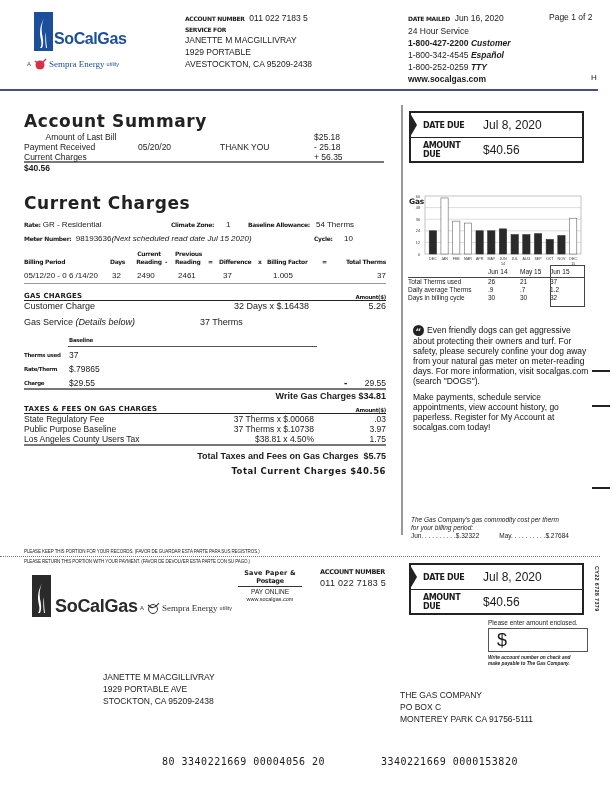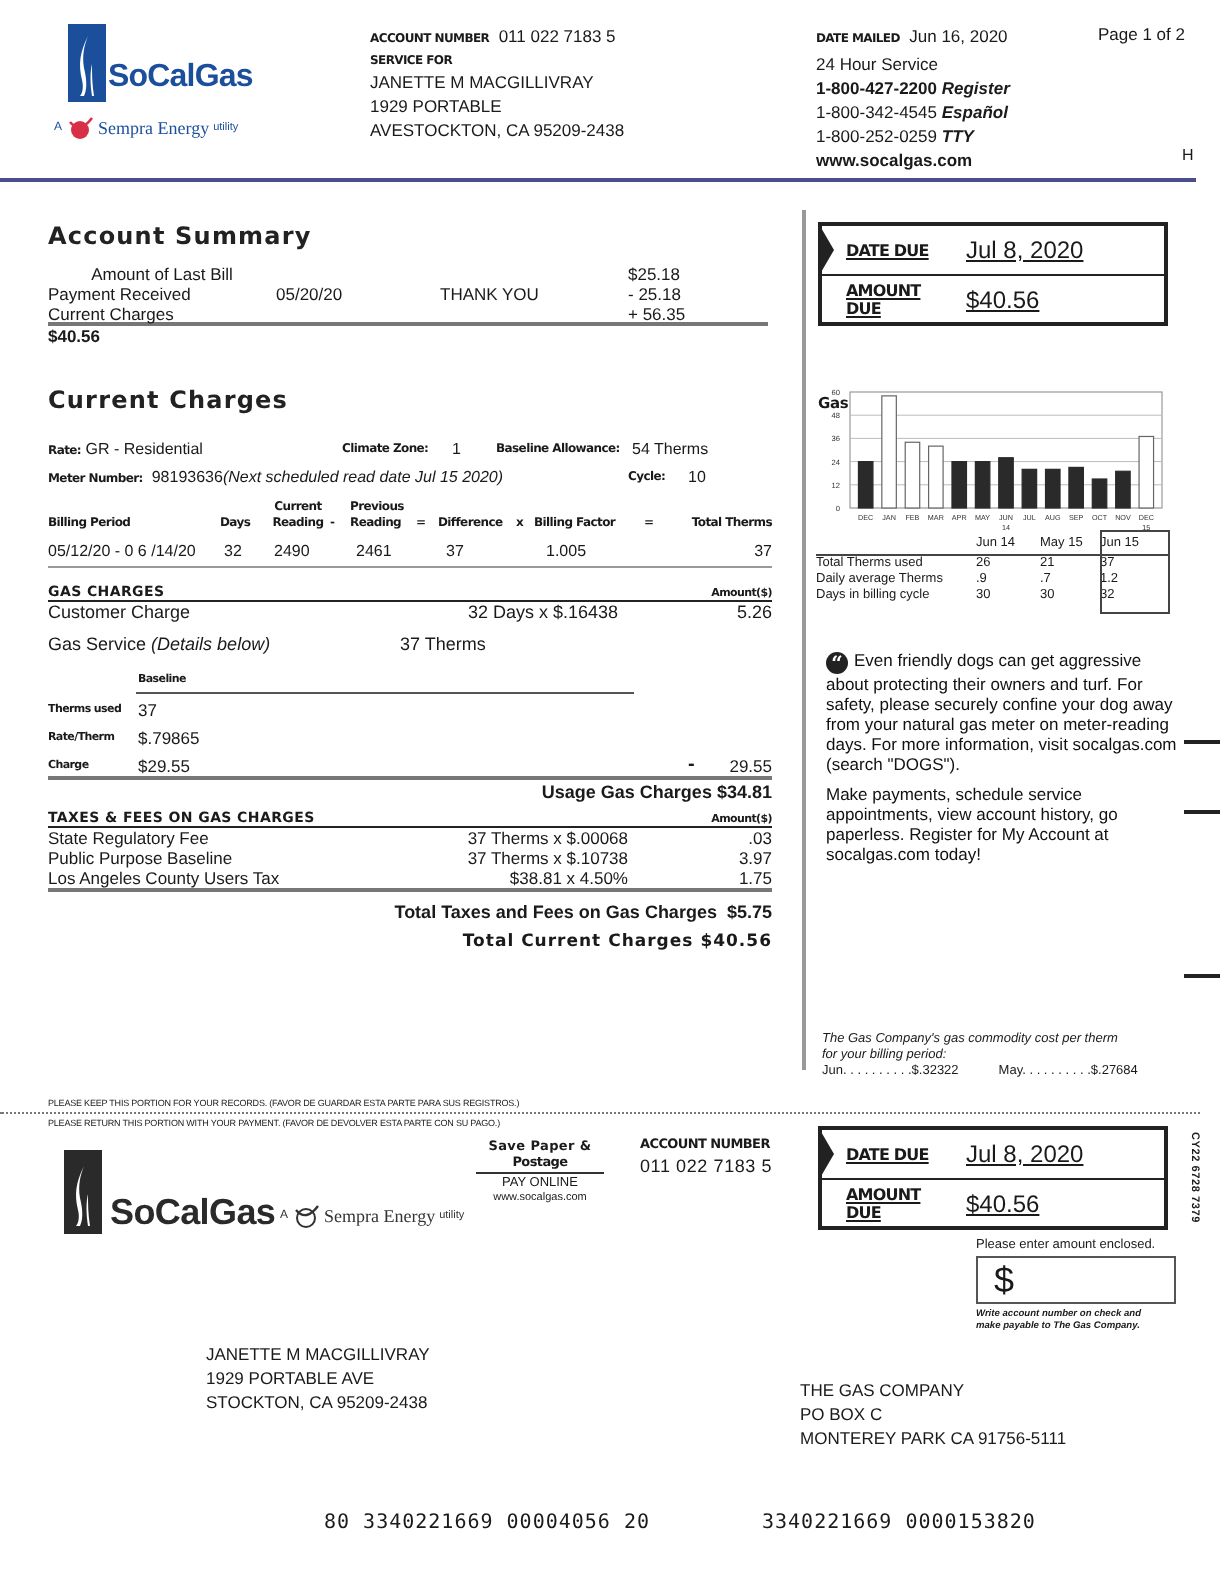--- a/index.html
+++ b/index.html
@@ -23,30 +23,30 @@
   .hdr-rule { left: 0; top: 89px; width: 598px; height: 2px; background: #4a4f8c; }
 
   .acct-block { left: 185px; top: 12px; font-size: 8.5px; line-height: 12px; }
   .acct-block .lbl { font-size: 6px; }
 
   .mail-block { left: 408px; top: 12px; font-size: 8.5px; line-height: 12px; width: 190px; }
   .page-num { left: 549px; top: 12px; font-size: 8.5px; }
   .h-mark { left: 591px; top: 73px; font-size: 8px; }
 
   
-  .sec-title { font-size: 12px; font-weight: bold; letter-spacing: 0.6px; font-family: "DejaVu Sans", sans-serif; color: #222; }
+  .sec-title { font-size: 17px; font-weight: bold; letter-spacing: 0.6px; font-family: "DejaVu Sans", sans-serif; color: #222; }
 
   .row { display: flex; font-size: 8.5px; line-height: 10px; }
   .hline { height: 1px; background: #555; }
   .hline2 { height: 2px; background: #777; }
 
   
   .vdiv { left: 401px; top: 105px; width: 2px; height: 430px; background: #999; }
 
-  .due-box { border: 2px solid #222; background: #fff; text-decoration: underline; }
+  .due-box { border: 2px solid #222; background: #fff; }
   .due-row { display: flex; align-items: center; height: 24px; padding-left: 12px; }
   .due-row + .due-row { border-top: 1px solid #222; }
   .due-lbl { font-size: 8px; font-weight: bold; font-family: "DejaVu Sans", sans-serif; letter-spacing: -0.4px; width: 54px; }
   .due-val { font-size: 12px; margin-left: 6px; }
   .due-notch { width: 0; height: 0; border-top: 12px solid transparent; border-bottom: 12px solid transparent; border-left: 7px solid #222; position: absolute; left: -1px; top: 0; }
 
   .chart-title { font-size: 7.5px; font-weight: bold; font-family: "DejaVu Sans", sans-serif; letter-spacing: -0.2px; margin-top: 16px; }
   .chart-title .i { font-family: "Liberation Sans", sans-serif; font-weight: normal; }
 
   .usage-tbl { font-size: 6.5px; line-height: 8px; }
@@ -87,21 +87,21 @@
   <div class="lbl" style="line-height:9px;">SERVICE FOR</div>
   <div>JANETTE M MACGILLIVRAY</div>
   <div>1929 PORTABLE</div>
   <div>AVESTOCKTON, CA 95209-2438</div>
 </div>
 
 <div class="abs mail-block">
   <div><span class="lbl">DATE MAILED</span>&nbsp;
     <span>Jun 16, 2020</span></div>
   <div>24 Hour Service</div>
-  <div class="b"><span>1-800-427-2200</span> <span class="i">Register</span></div>
+  <div class="b"><span>1-800-427-2200</span> <span class="i">Customer</span></div>
   <div><span>1-800-342-4545</span> <span class="i b">Español</span></div>
   <div><span>1-800-252-0259</span> <span class="i b">TTY</span></div>
   <div class="b">www.socalgas.com</div>
 </div>
 <div class="abs page-num">Page 1 of 2</div>
 <div class="abs h-mark">H</div>
 
 <div class="abs hdr-rule"></div>
 
 <div class="abs sec-title" style="left:24px; top:111px;">Account Summary</div>
@@ -200,21 +200,21 @@
   </div>
   <div style="height:14px; position:relative;">
     <span class="lbl abs" style="left:0; top:3px; font-size:5.5px;">Charge</span>
     <span class="abs" style="left:45px; top:1px; font-size:8.5px;">$29.55</span>
     <span class="abs b" style="left:320px; top:0; font-size:10px;">-</span>
     <span class="abs" style="right:0; top:1px; font-size:8.5px;">29.55</span>
   </div>
 </div>
 <div class="abs hline2" style="left:24px; top:388px; width:362px;"></div>
 <div class="abs b" style="right:226px; top:391px; font-size:9px;">
-  <span>Usage Gas Charges</span>
+  <span>Write Gas Charges</span>
   <span>$34.81</span>
 </div>
 
 <div class="abs" style="left:24px; top:405px; width:362px;">
   <div style="display:flex; justify-content:space-between; align-items:flex-end;">
     <span class="lbl" style="font-size:7px; letter-spacing:0.2px;">TAXES &amp; FEES ON GAS CHARGES</span>
     <span class="lbl" style="font-size:5.5px;">Amount($)</span>
   </div>
   <div class="hline" style="background:#222;"></div>
   <div class="row" style="position:relative;">

